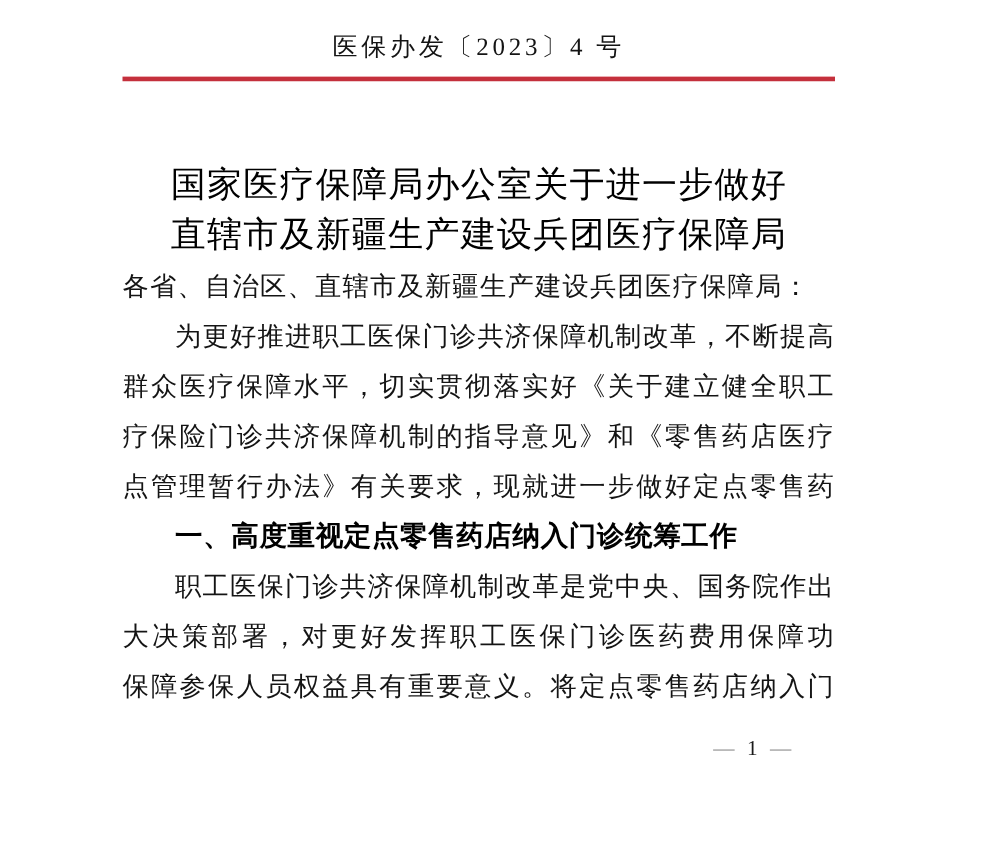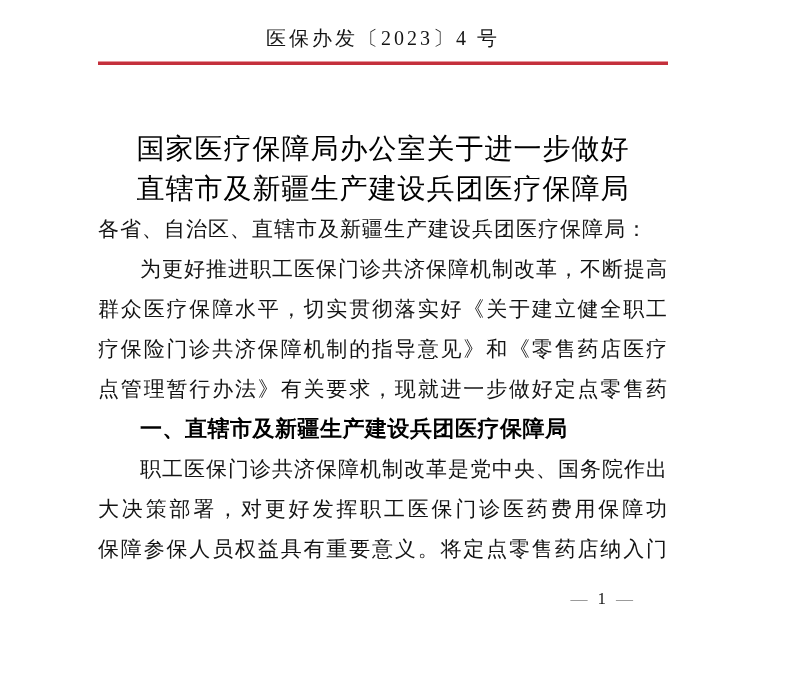--- a/index.html
+++ b/index.html
@@ -99,21 +99,21 @@
 
   <div class="body-block">
 
     <div class="line">各省、自治区、直辖市及新疆生产建设兵团医疗保障局：</div>
 
     <div class="line indent fill">为更好推进职工医保门诊共济保障机制改革，不断提高人民</div>
     <div class="line fill">群众医疗保障水平，切实贯彻落实好《关于建立健全职工基本医</div>
     <div class="line fill">疗保险门诊共济保障机制的指导意见》和《零售药店医疗保障定</div>
     <div class="line fill">点管理暂行办法》有关要求，现就进一步做好定点零售药店纳入</div>
 
-    <div class="line indent section-heading">一、直辖市及新疆生产建设兵团医疗保障局</div>
+    <div class="line indent section-heading">一、高度重视定点零售药店纳入门诊统筹工作</div>
 
     <div class="line indent fill">职工医保门诊共济保障机制改革是党中央、国务院作出的重</div>
     <div class="line fill">大决策部署，对更好发挥职工医保门诊医药费用保障功能，切实</div>
     <div class="line fill">保障参保人员权益具有重要意义。将定点零售药店纳入门诊统筹</div>
 
   </div>
 
   <div class="page-number">
     <span class="dash">—</span><span class="num">1</span><span class="dash">—</span>
   </div>

